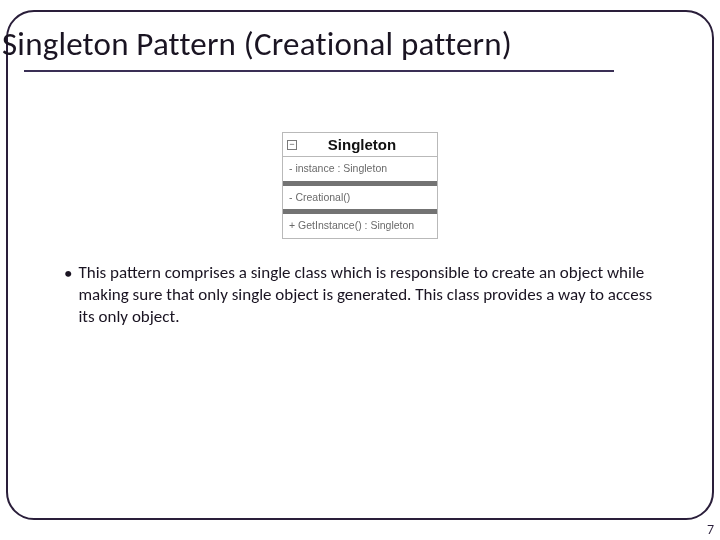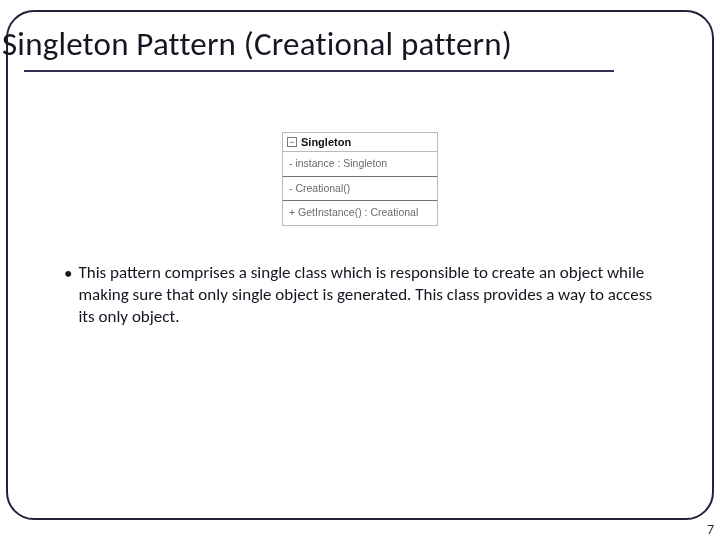--- a/index.html
+++ b/index.html
@@ -59,29 +59,30 @@
     border: 1px solid #7a7a7a;
     display: flex;
     align-items: center;
     justify-content: center;
     font-size: 9px;
     line-height: 1;
     color: #555;
     flex-shrink: 0;
   }
   .uml-classname {
-    font-size: 11px;
+    font-size: 15px;
     font-weight: 700;
     color: #111;
     flex: 1;
+    text-align: center;
     padding-right: 10px;
   }
   .uml-section {
     padding: 5px 6px;
-    border-bottom: 1px solid #737373;
+    border-bottom: 5px solid #737373;
     font-size: 10.5px;
     color: #6a6a6a;
     line-height: 1.3;
   }
   .uml-section:last-child { border-bottom: none; }
   .body {
     position: absolute;
     top: 262px;
     left: 64px;
     width: 600px;
@@ -114,21 +115,21 @@
   <div class="title">Singleton Pattern (Creational pattern)</div>
   <div class="title-underline"></div>
 
   <div class="uml">
     <div class="uml-header">
       <span class="uml-collapse">−</span>
       <span class="uml-classname">Singleton</span>
     </div>
     <div class="uml-section">- instance : Singleton</div>
     <div class="uml-section">- Creational()</div>
-    <div class="uml-section">+ GetInstance() : Creational</div>
+    <div class="uml-section">+ GetInstance() : Singleton</div>
   </div>
 
   <div class="body">
     <div class="bullet">
       <span class="bullet-dot">•</span>
       <span>This pattern comprises a single class which is responsible to create an object while making sure that only single object is generated. This class provides a way to access its only object.</span>
     </div>
   </div>
 
   <div class="page-num">7</div>

